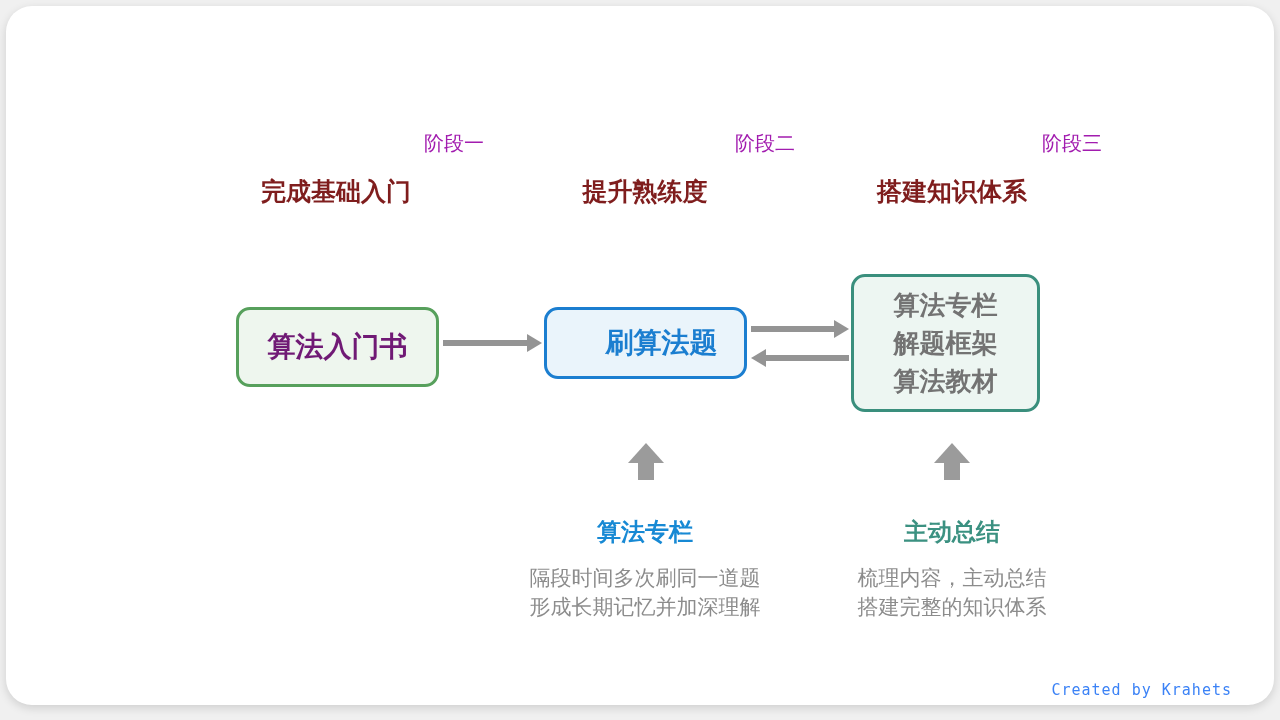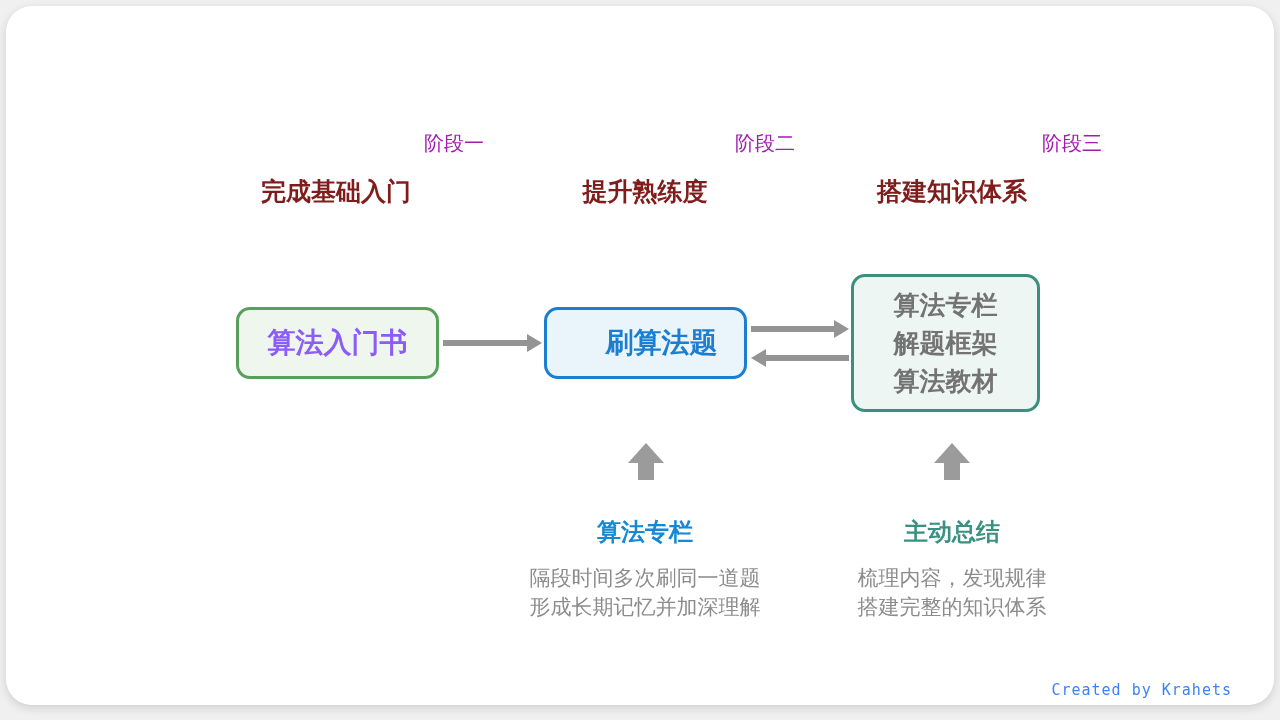--- a/index.html
+++ b/index.html
@@ -29,23 +29,23 @@
     width: 320px; text-align: center;
     font-size: 25px; color: #7f1d1d; font-weight: 700;
   }
 
   
   .node {
     display: flex; align-items: center; justify-content: center;
     border-radius: 14px; text-align: center;
   }
   .node-green {
-    left: 230px; top: 301px; width: 203px; height: 72px;
+    left: 230px; top: 301px; width: 203px; height: 80px;
     background: #eef6ee; border: 3px solid #57a05c;
-    color: #8b5cf6; font-size: 28px; font-weight: 700;
+    color: #701a75; font-size: 28px; font-weight: 700;
   }
   .node-blue {
     left: 538px; top: 301px; width: 203px; height: 72px;
     background: #eaf4fb; border: 3px solid #1b7ed0;
     color: #1b7ed0; font-size: 28px; font-weight: 700; padding-left: 32px;
   }
   .node-teal {
     left: 845px; top: 268px; width: 189px; height: 138px;
     background: #edf6f2; border: 3px solid #3a8f7d;
     color: #737373; font-size: 26px; font-weight: 700;
@@ -151,19 +151,19 @@
   </div>
 
   <div class="abs anno-title blue" style="left:489px; top:510px;">算法专栏</div>
   <div class="abs anno-desc" style="left:469px; top:557px;">
     <div>隔段时间多次刷同一道题</div>
     <div>形成长期记忆并加深理解</div>
   </div>
 
   <div class="abs anno-title teal" style="left:796px; top:510px;">主动总结</div>
   <div class="abs anno-desc" style="left:776px; top:557px;">
-    <div>梳理内容，发现规律</div>
+    <div>梳理内容，主动总结</div>
     <div>搭建完整的知识体系</div>
   </div>
 
   <div class="abs credit">Created by Krahets</div>
 
 </div>
 
 </body></html>

